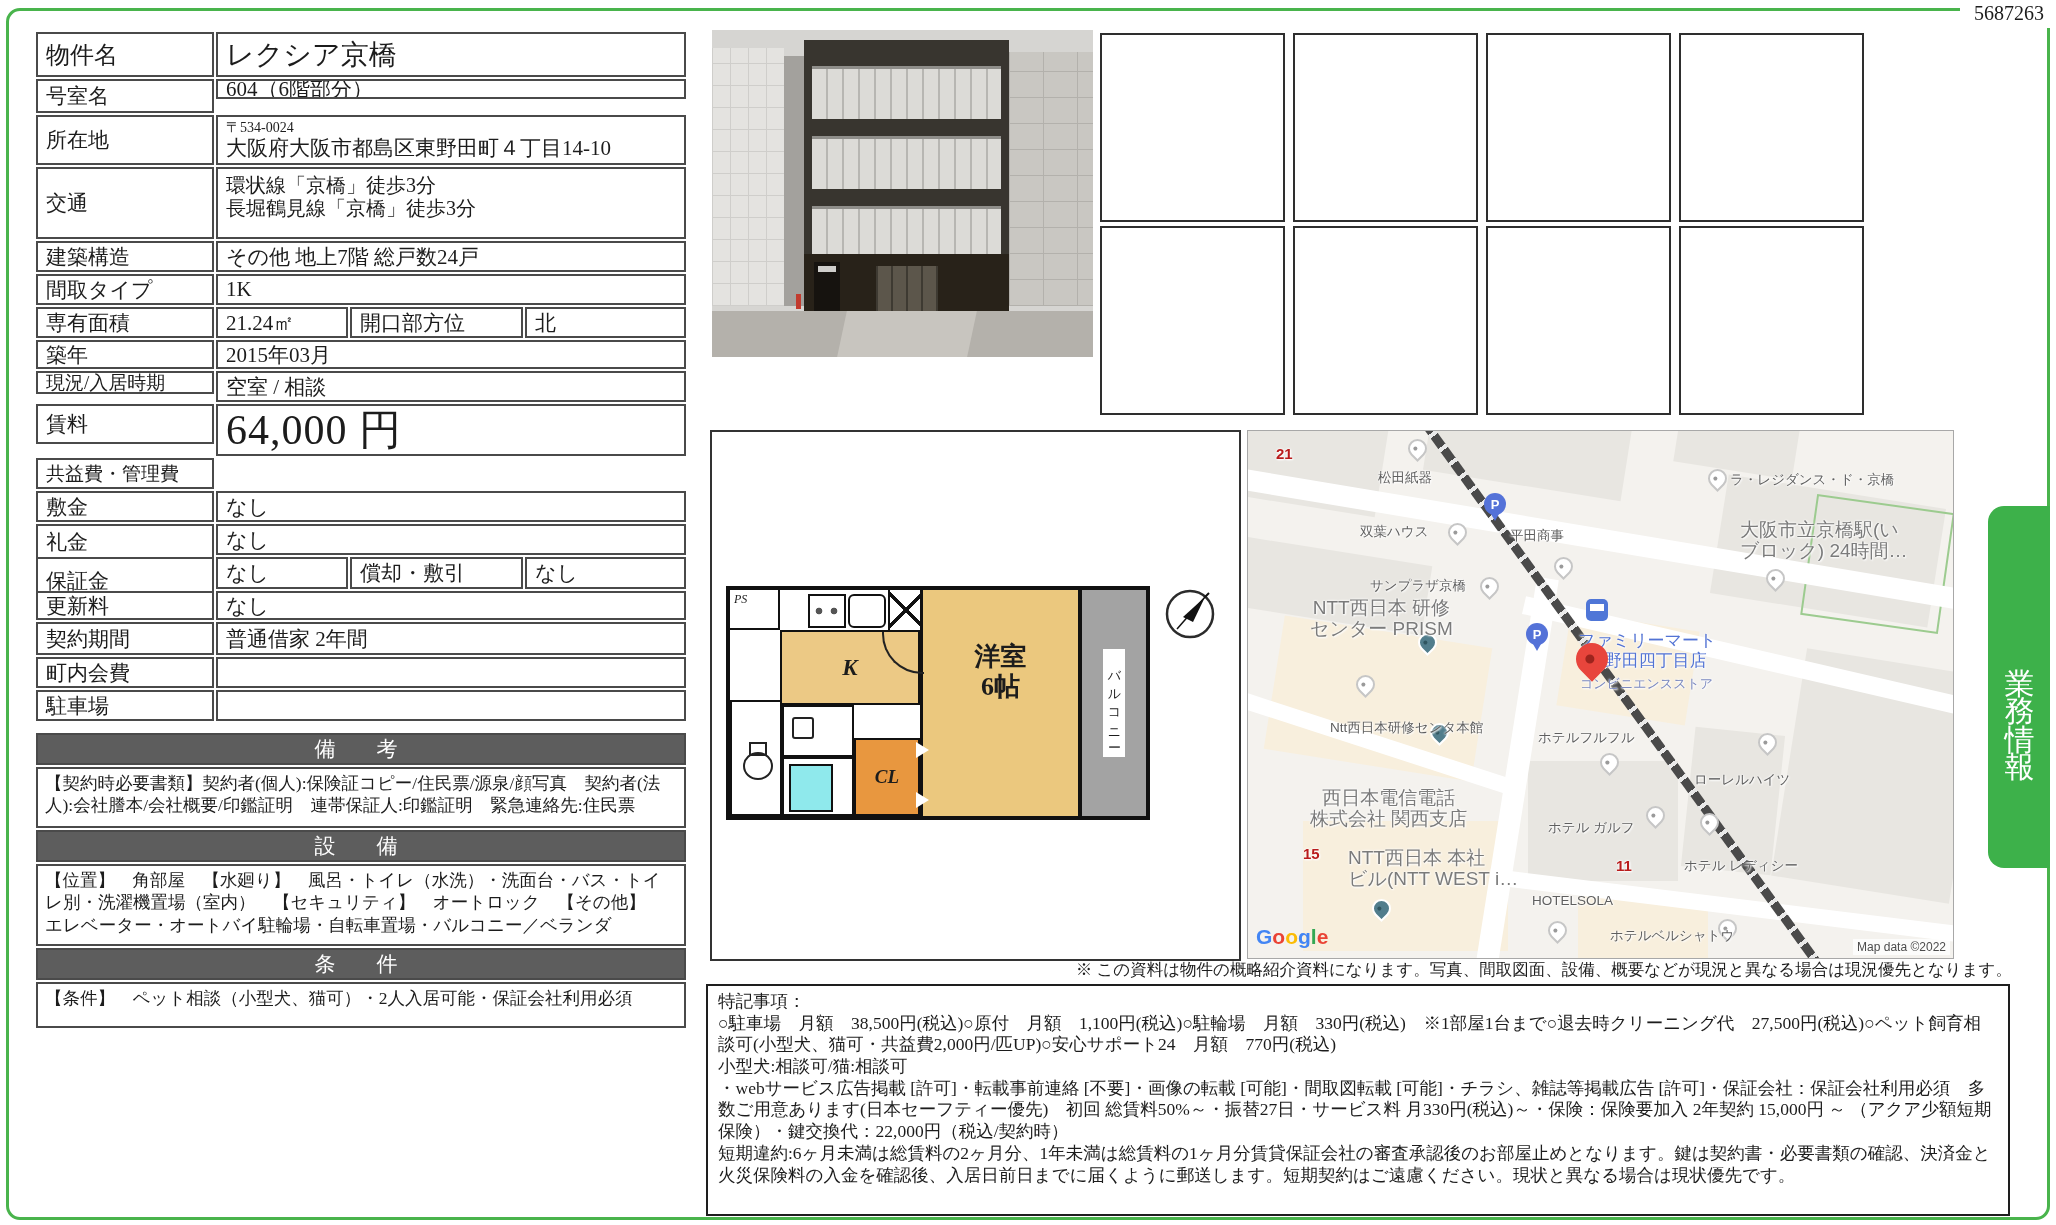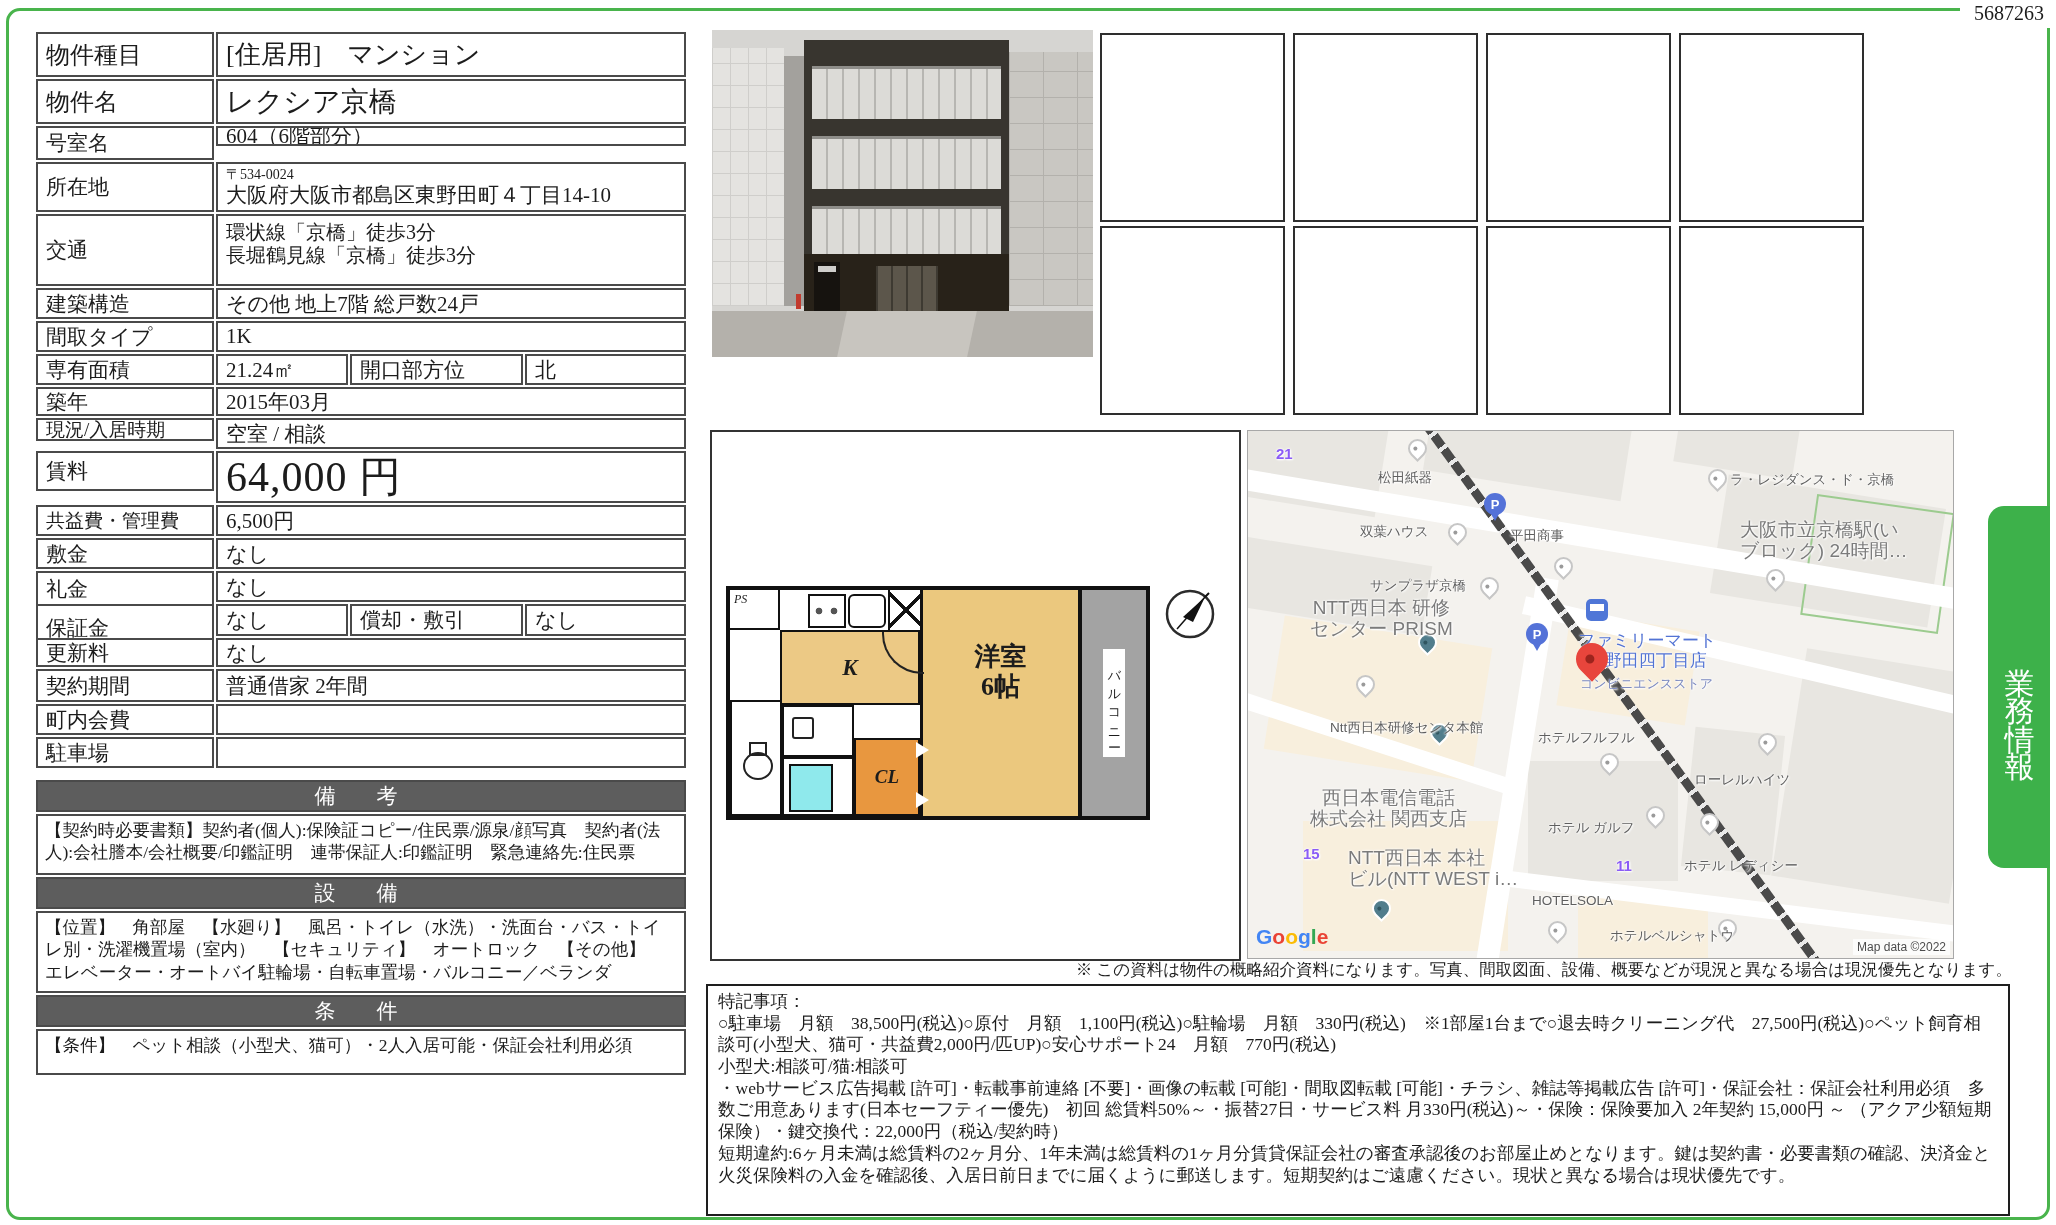--- a/index.html
+++ b/index.html
@@ -99,21 +99,21 @@
        border:1px solid #a8a8a8;overflow:hidden;z-index:2;font-family:"Liberation Sans","DejaVu Sans",sans-serif;}
   .blk{position:absolute;background:#e8e6e1;}
   .cream{position:absolute;background:#f8efdd;}
   .road{position:absolute;background:#ffffff;}
   .park{position:absolute;border:2px solid #9ccb8f;}
   .rail{position:absolute;height:9px;
     background:repeating-linear-gradient(90deg,#4a4a4a 0 13px,#e9e9e9 13px 17px);}
   .mlabel{position:absolute;font-size:13.5px;color:#5f5f5f;white-space:pre-line;
           text-shadow:0 0 2px #fff,0 0 3px #fff,1px 1px 2px #fff;z-index:3;}
   .mlabel.big{font-size:19px;color:#7b7b7b;line-height:1.12;}
-  .mlabel.num{font-size:15px;color:#8b5cf6;font-weight:bold;}
+  .mlabel.num{font-size:15px;color:#b91c1c;font-weight:bold;}
   .mlabel.blue{font-size:17px;color:#5273d4;line-height:1.2;text-align:center;}
   .mlabel.bluesub{font-size:13px;color:#7c8ac0;}
   .mlabel.ctr{text-align:center;}
   .attr{position:absolute;right:3px;bottom:3px;font-size:12px;color:#4c4c4c;
         background:rgba(255,255,255,.75);padding:1px 4px;z-index:4;}
   .pin{position:absolute;width:15px;height:15px;border-radius:50% 50% 50% 0;
        transform:rotate(-45deg);z-index:3;}
   .pin.white{background:#fff;border:2px solid #c6c6c6;}
   .pin.white::after{content:'';position:absolute;left:3.5px;top:3.5px;width:4px;height:4px;
        border-radius:50%;background:#9a9a9a;}
@@ -151,24 +151,20 @@
 </head>
 <body>
 
 <div class="page">
   <div class="frame"></div>
   <div class="doc-number">5687263</div>
 
   <div class="prop-col">
 
     <div class="trow" style="height:45px">
-      <div class="tcell tlabel big-label" style="height:45px">物件種目</div>
-      <div class="tcell tval val-type" style="height:45px">[住居用]　マンション</div>
-    </div>
-    <div class="trow" style="height:45px">
       <div class="tcell tlabel big-label" style="height:45px">物件名</div>
       <div class="tcell tval val-name" style="height:45px">レクシア京橋</div>
     </div>
     <div class="trow" style="height:34px">
       <div class="tcell tlabel" style="height:34px">号室名</div>
       <div class="tcell tval" style="height:20px">604（6階部分）</div>
     </div>
     <div class="trow" style="height:50px">
       <div class="tcell tlabel" style="height:50px">所在地</div>
       <div class="tcell tval col2" style="height:50px">
@@ -204,21 +200,20 @@
     <div class="trow" style="height:31px">
       <div class="tcell tlabel" style="font-size:19px;height:23px">現況/入居時期</div>
       <div class="tcell tval" style="height:31px">空室 / 相談</div>
     </div>
     <div class="trow" style="height:52px">
       <div class="tcell tlabel" style="height:40px">賃料</div>
       <div class="tcell tval rent" style="height:52px">64,000 円</div>
     </div>
     <div class="trow" style="height:31px">
       <div class="tcell tlabel" style="font-size:19px;height:31px">共益費・管理費</div>
-      <div class="tcell tval" style="height:31px">6,500円</div>
     </div>
     <div class="trow" style="height:31px">
       <div class="tcell tlabel" style="height:31px">敷金</div>
       <div class="tcell tval" style="height:31px">なし</div>
     </div>
     <div class="trow" style="height:31px">
       <div class="tcell tlabel" style="height:35px">礼金</div>
       <div class="tcell tval" style="height:31px">なし</div>
     </div>
     <div class="trow" style="height:32px">

